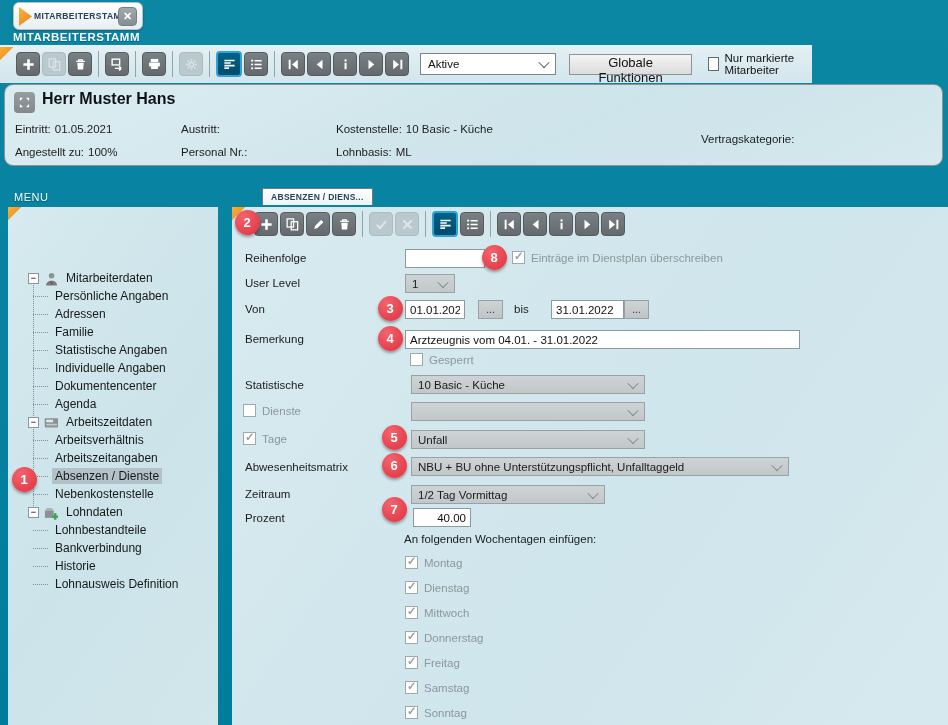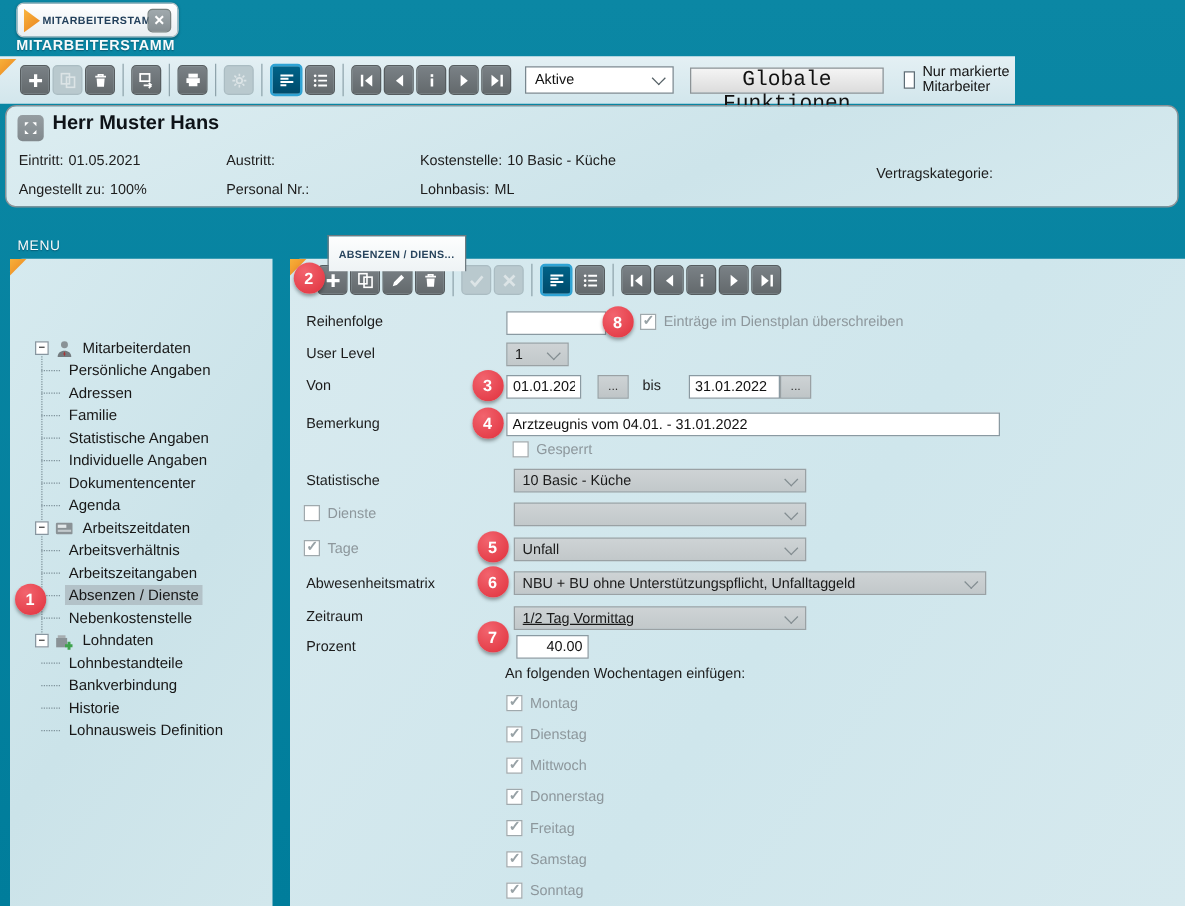--- a/index.html
+++ b/index.html
@@ -37,42 +37,42 @@
   .btn.dis{background:#b9c9ce;border-color:#aabcc2;}
   .btn.dis svg{opacity:.5;}
   .tsep{width:1px;height:26px;background:#8fa4ac;margin:0 6px 0 4px;}
 
   .select{height:22px;width:186px;background:#fff;border:1px solid #78878f;box-sizing:border-box;
           display:flex;align-items:center;justify-content:space-between;padding:0 7px;font-size:11.5px;color:#111;margin-left:9px;}
   .chev{width:7px;height:7px;border-right:1.7px solid #556066;border-bottom:1.7px solid #556066;
         transform:rotate(45deg) translate(-1px,-1px);}
   .chev.g{border-color:#838d91;}
   .gbtn{height:21px;margin-left:13px;background:linear-gradient(180deg,#f4f4f4,#dcdcdc);border:1px solid #8d9396;
-        font-size:17px;color:#111;padding:0 21px;font-family:Liberation Mono, monospace;}
+        font-size:13px;color:#111;padding:0 21px;font-family:Liberation Sans, sans-serif;}
   .cb{width:13px;height:13px;background:#fff;border:1px solid #9fa9ad;box-sizing:border-box;display:inline-block;position:relative;}
   .cb.checked::after{content:"✓";position:absolute;left:1px;top:-3px;font-size:11.5px;font-weight:bold;color:#98a2a6;}
   .cb.dark{border-color:#5d6d76;width:14px;height:14px;}
   .cb-lab{font-size:11.5px;color:#111;margin-left:6px;}
   .marked-wrap{display:flex;align-items:center;margin-left:16px;}
 
   
   .emp-card{position:absolute;left:4px;top:84px;width:939px;height:82px;border:1px solid #8d9296;border-radius:9px;
             background:linear-gradient(155deg,#dcedf1 0%,#cde4ea 60%,#d5e9ee 100%);box-sizing:border-box;}
   .emp-icon{position:absolute;left:9px;top:7px;width:21px;height:21px;background:linear-gradient(180deg,#959da1,#81898d);
             border-radius:4px;display:flex;align-items:center;justify-content:center;}
   .emp-name{position:absolute;left:37px;top:5px;font-size:16px;font-weight:bold;color:#0e1318;}
   .emp-field{position:absolute;font-size:11.5px;color:#1d1d1d;white-space:nowrap;}
   .emp-field .v{margin-left:4px;}
 
   
   .sidebar{position:absolute;left:8px;top:207px;width:210px;height:518px;border-top-left-radius:10px;
            background:linear-gradient(125deg,#d6eaef 0%,#cbe3e9 55%,#d2e7ec 100%);}
   .main{position:absolute;left:232px;top:207px;width:716px;height:518px;border-top-left-radius:8px;
         background:linear-gradient(125deg,#d8eaef 0%,#cfe6ec 55%,#d6e9ee 100%);}
-  .detail-tab{position:absolute;left:262px;top:188px;height:29px;background:linear-gradient(180deg,#fdfefe,#eef3f5);
+  .detail-tab{position:absolute;left:262px;top:188px;height:17px;background:linear-gradient(180deg,#fdfefe,#eef3f5);
               border:1px solid #6e7a80;border-bottom:none;display:flex;align-items:center;padding:0 8px;
               font-size:8.5px;font-weight:bold;color:#29455e;letter-spacing:.3px;z-index:5;box-sizing:border-box;}
 
   
   .tree{position:absolute;left:6px;top:62px;right:4px;font-size:12px;color:#181818;}
   .tree::before{content:"";position:absolute;left:19px;top:9px;height:234px;border-left:1px dotted #7f929b;}
   .trow{height:18px;display:flex;align-items:center;position:relative;}
   .trow.group{padding-left:14px;}
   .minus{width:11px;height:11px;background:#fff;border:1px solid #8796a0;box-sizing:border-box;z-index:2;
          font:bold 9px/8px "Liberation Sans",sans-serif;color:#444;text-align:center;margin-right:4px;}
@@ -458,21 +458,21 @@
         <span class="chev g"></span>
     </div>
 
     <span class="flabel" style="top:254px;">Abwesenheitsmatrix</span>
     <div class="dd" style="left:179px;top:250px;width:378px;">
       <span class="ddv">NBU + BU ohne Unterstützungspflicht, Unfalltaggeld</span>
         <span class="chev g"></span>
     </div>
 
     <span class="flabel" style="top:281px;">Zeitraum</span>
-    <div class="dd" style="left:179px;top:278px;width:234px;text-decoration:underline;">
+    <div class="dd" style="left:179px;top:278px;width:194px;">
       <span class="ddv">1/2 Tag Vormittag</span>
         <span class="chev g"></span>
     </div>
 
     <span class="flabel" style="top:305px;">Prozent</span>
     <input class="tin" style="left: 181px; top: 301px; width: 58px; text-align: right;" value="40.00">
 
     <span class="wd-title" style="left:172px;top:326px;">An folgenden Wochentagen einfügen:</span>
     <div id="weekdays">
         <span class="cb fcb checked" style="left: 173px; top: 349px;"></span>

